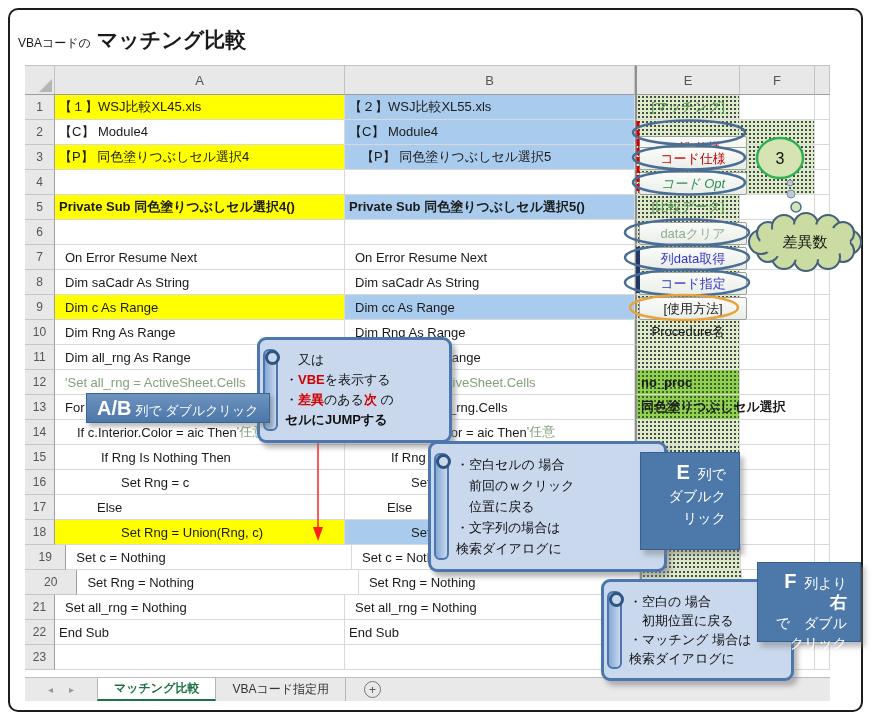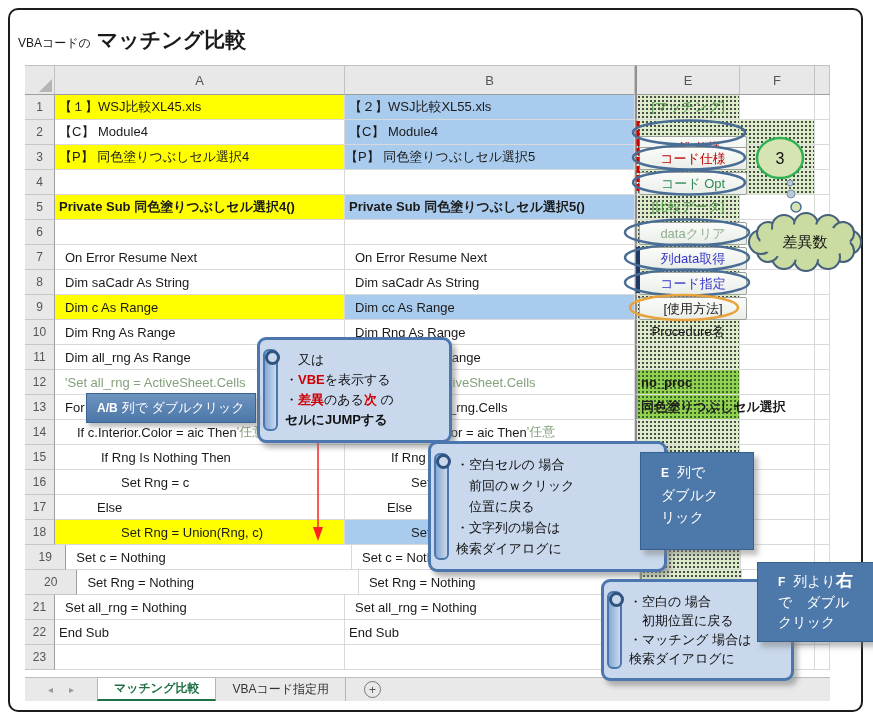--- a/index.html
+++ b/index.html
@@ -47,28 +47,28 @@
   
   .scroll{position:absolute;z-index:5;background:#C9D8ED;border:3px solid #4B77AE;border-radius:9px;
           box-shadow:4px 5px 5px rgba(125,125,125,.55);padding:10px 6px 10px 25px;
           font-size:13px;line-height:20px;color:#111;}
   .scroll .roll{position:absolute;left:3px;top:9px;bottom:9px;width:11px;
                 background:linear-gradient(90deg,#87A9D4,#C9D8ED);
                 border:2px solid #4B77AE;border-radius:6px;}
   .scroll .knot{position:absolute;left:0;top:-1px;width:9px;height:9px;
                 border:3px solid #2F5480;border-radius:50%;background:#C9D8ED;}
   .bluebox{position:absolute;z-index:5;background:#4C78AA;border:1px solid #36618E;color:#fff;
-           box-shadow:4px 5px 5px rgba(125,125,125,.5);padding:8px 20px;font-size:14px;line-height:22px;}
+           box-shadow:4px 5px 5px rgba(125,125,125,.5);padding:8px 13px;font-size:14px;line-height:22px;text-align:right;}
   .ablabel{position:absolute;z-index:5;left:86px;top:393px;height:28px;
            background:linear-gradient(#6E93BF,#4B77A9);border:1px solid #3A6292;color:#fff;
            display:flex;align-items:center;padding:0 10px;font-size:13px;
            box-shadow:3px 4px 4px rgba(115,115,115,.45);}
   .vbe-red{color:#D00000;font-weight:bold;}
   .sb{font-weight:bold;margin-top:48px;}
-  .sh{font-weight:bold;font-size:12px;margin-right:4px;}
+  .sh{font-weight:bold;font-size:20px;margin-right:4px;}
   .sbig{font-size:17px;font-weight:bold;}
   .cloudlabel{position:absolute;left:765px;top:233px;width:80px;text-align:center;
               font-size:15px;color:#111;z-index:5;}
 
   
   .tabbar{position:absolute;left:25px;top:677px;width:805px;height:23px;background:#E9E9E9;
           border-top:1px solid #BDBDBD;display:flex;align-items:stretch;font-size:12px;color:#333;z-index:2;}
   .tnav{width:72px;display:flex;align-items:center;justify-content:center;gap:16px;
         color:#999;font-size:10px;}
   .tab{display:flex;align-items:center;padding:0 16px;border-right:1px solid #B5B5B5;cursor:pointer;}
@@ -122,21 +122,21 @@
         </div>
         <div class="cell ecol pat" style="width: 105px;"></div>
         <div class="cell pat" style="width: 75px;"></div>
         <div class="cell" style="width: 15px;"></div>
       </div>
       <div class="grow">
         <div class="cell rn" style="width: 30px;">3</div>
         <div class="cell bg-y" style="width: 290px; ">
           <span>【P】 同色塗りつぶしセル選択4</span>
         </div>
-        <div class="cell bg-b" style="width: 290px; padding-left: 0;">
+        <div class="cell bg-b" style="width: 290px; padding-left: 16px;">
           <span>【P】 同色塗りつぶしセル選択5</span>
         </div>
         <div class="cell ecol pat" style="width: 105px;"></div>
         <div class="cell pat" style="width: 75px;"></div>
         <div class="cell" style="width: 15px;"></div>
       </div>
       <div class="grow">
         <div class="cell rn" style="width: 30px;">4</div>
         <div class="cell" style="width: 290px; padding-left: 4px;"></div>
         <div class="cell" style="width: 290px; padding-left: 4px;"></div>
@@ -373,21 +373,21 @@
         <div class="cell ecol" style="width: 105px;"></div>
         <div class="cell" style="width: 75px;"></div>
         <div class="cell" style="width: 15px;"></div>
       </div>
     </div>
 </div>
 
 <div id="btn-layer">
     <div class="ebtn" style="top: 136px; color: rgb(192, 0, 0);">一般 仕様</div>
     <div class="ebtn" style="top: 147px; color: rgb(192, 0, 0);">コード仕様</div>
-    <div class="ebtn" style="top: 172px; color: rgb(46, 139, 87);">コード Opt</div>
+    <div class="ebtn" style="top: 172px; color: rgb(46, 139, 87); font-style: italic;">コード Opt</div>
     <div class="ebtn" style="top: 222px; color: rgb(143, 174, 143);">dataクリア</div>
     <div class="ebtn" style="top: 247px; color: rgb(53, 53, 200);">列data取得</div>
     <div class="ebtn" style="top: 272px; color: rgb(53, 53, 200);">コード指定</div>
     <div class="ebtn" style="top: 297px; color: rgb(34, 34, 34);">[使用方法]</div>
   </div>
 
 <svg id="ovl" viewBox="0 0 873 722">
   <line x1="638" y1="121" x2="638" y2="193" stroke="#D00000" stroke-width="3" stroke-dasharray="7 2"></line>
   <line x1="638" y1="247" x2="638" y2="293" stroke="#1F3864" stroke-width="4"></line>
   <ellipse cx="689" cy="132.5" rx="56" ry="12" fill="none" stroke="#4A6D96" stroke-width="2.5"></ellipse>

